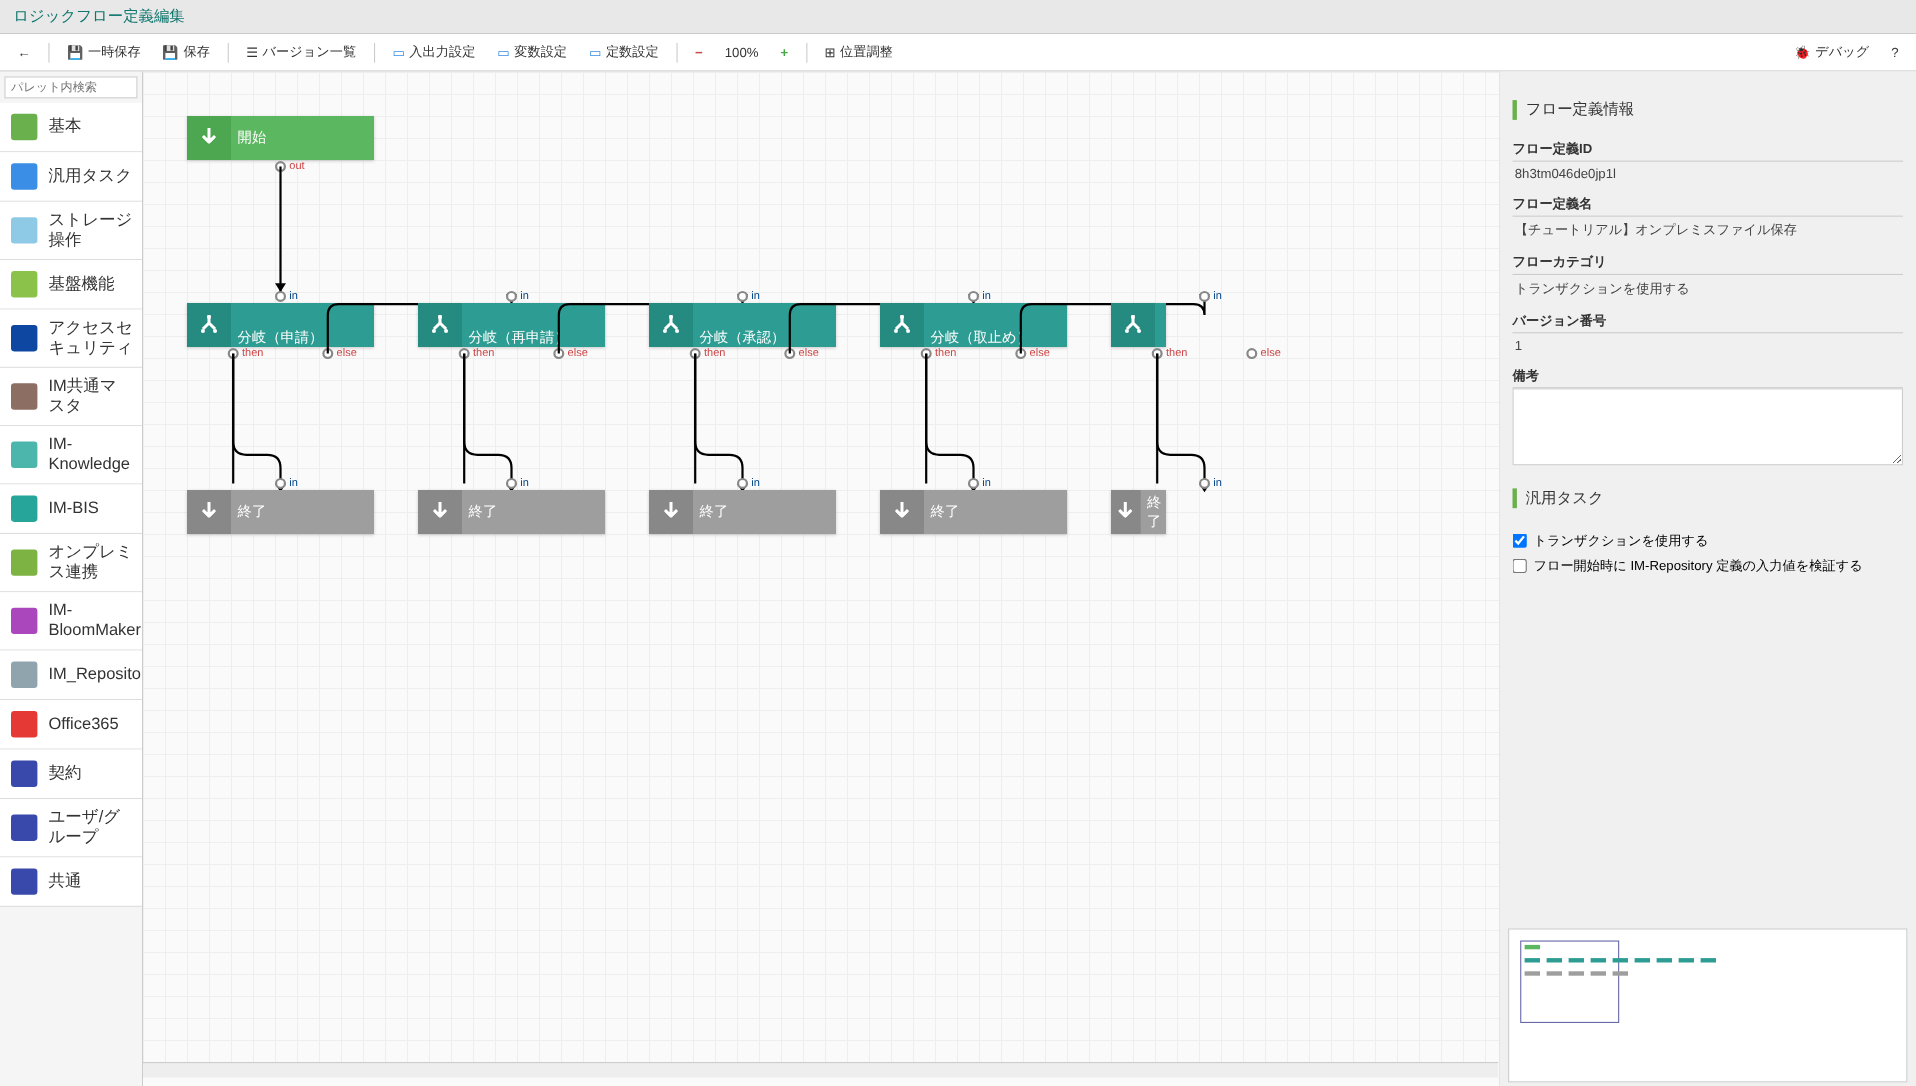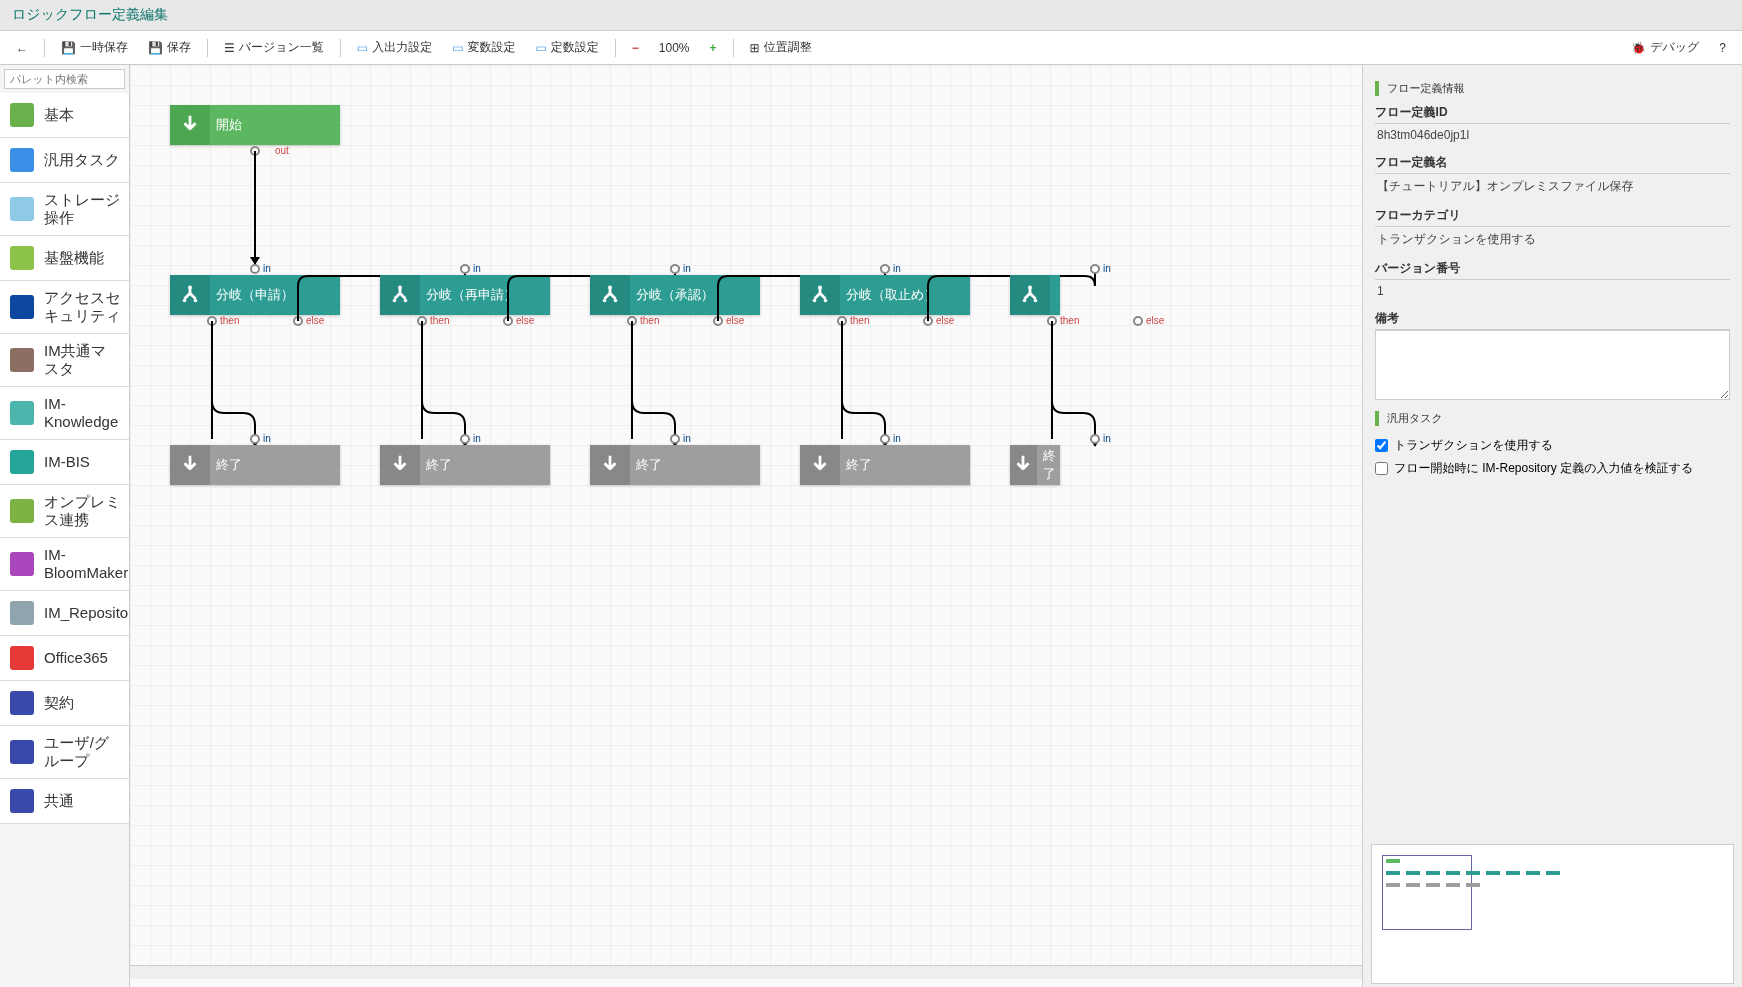--- a/index.html
+++ b/index.html
@@ -18,35 +18,35 @@
 .palette-label { font-size: 15px; color: #333; line-height: 1.2; }
 .canvas-wrap { flex: 1; position: relative; background: #fafafa; overflow: auto; }
 .canvas { position: relative; width: 1300px; height: 900px;
   background-image: linear-gradient(#eee 1px, transparent 1px), linear-gradient(90deg, #eee 1px, transparent 1px);
   background-size: 20px 20px; }
 .node { position: absolute; display: flex; align-items: center; height: 40px; width: 170px; color: #fff; font-size: 13px; box-shadow: 0 1px 3px rgba(0,0,0,0.2); }
 .node .node-icon { width: 40px; height: 40px; display: flex; align-items: center; justify-content: center; }
 .node .node-label { padding-left: 6px; }
 .node.start { background: #5cb860; }
 .node.start .node-icon { background: #4ca750; }
-.node.branch { background: #2d9d93; }
+.node.branch { background: #2d9d93; align-items: flex-end; }
 .node.branch .node-icon { background: #258a80; }
 .node.end { background: #9e9e9e; }
 .node.end .node-icon { background: #888; }
 .port { position: absolute; width: 10px; height: 10px; border-radius: 50%; background: #fff; border: 2px solid #888; }
 .port-label { position: absolute; font-size: 10px; color: #c44; }
 .port-label.blue { color: #048; }
 svg.arrow-down { width: 22px; height: 22px; fill: #fff; }
 svg.branch-svg { width: 22px; height: 22px; fill: #fff; }
 .conn { position: absolute; pointer-events: none; }
 .conn line, .conn path { stroke: #000; stroke-width: 2; fill: none; }
 .conn .ah { fill: #000; }
 .right-panel { width: 380px; background: #f0f0f0; border-left: 1px solid #ccc; display: flex; flex-direction: column; }
 .rp-section { padding: 8px 12px; }
-.rp-title { border-left: 4px solid #6ab04c; padding-left: 8px; font-size: 11px; color: #333; margin: 8px 0; }
+.rp-title { border-left: 4px solid #6ab04c; padding-left: 8px; font-size: 14px; color: #333; margin: 18px 0; }
 .rp-field-label { font-weight: bold; font-size: 12px; color: #333; margin-top: 8px; border-bottom: 1px solid #ccc; padding-bottom: 2px; }
 .rp-field-value { font-size: 12px; color: #444; padding: 4px 2px; }
 .rp-textarea { width: 100%; height: 70px; border: 1px solid #ccc; resize: vertical; font-family: inherit; padding: 4px; }
 .rp-check { display: flex; align-items: center; gap: 6px; padding: 3px 0; font-size: 12px; }
 .minimap { margin: 8px; border: 1px solid #ccc; background: #fff; height: 140px; position: relative; }
 .minimap .view { position: absolute; border: 1px solid #66a; left: 10px; top: 10px; width: 90px; height: 75px; }
 .minimap .mini-node { position: absolute; height: 4px; }
 .scrollbar-h { height: 14px; background: #eee; border-top: 1px solid #ccc; }
 </style>
 </head>
@@ -210,21 +210,21 @@
         <div class="node start" style="left: 40px; top: 40px;">
           <div class="node-icon">
             <svg class="arrow-down" viewBox="0 0 24 24">
               <path d="M12 2v14m0 0l-6-6m6 6l6-6" stroke="#fff" stroke-width="3" fill="none"></path>
               <path d="M6 12l6 6 6-6z"></path>
             </svg>
           </div>
           <div class="node-label">開始</div>
         </div>
         <div class="port" style="left: 120px; top: 81px;"></div>
-        <div class="port-label " style="left: 133px; top: 80px; margin-left: 12px;">out</div>
+        <div class="port-label " style="left: 133px; top: 80px;">out</div>
         <svg class="conn" width="20" height="134" style="left: 115px; top: 76px;">
           <line x1="10" y1="10" x2="10" y2="124"></line>
           <polygon class="ah" points="5,116 15,116 10,124"></polygon>
         </svg>
         <div class="node branch" style="left: 40px; top: 210px;">
           <div class="node-icon">
             <svg class="branch-svg" viewBox="0 0 24 24">
               <path d="M12 2v8m0 0l-6 6m6-6l6 6" stroke="#fff" stroke-width="3" fill="none"></path>
               <circle cx="12" cy="4" r="2"></circle>
               <circle cx="6" cy="18" r="2"></circle>

